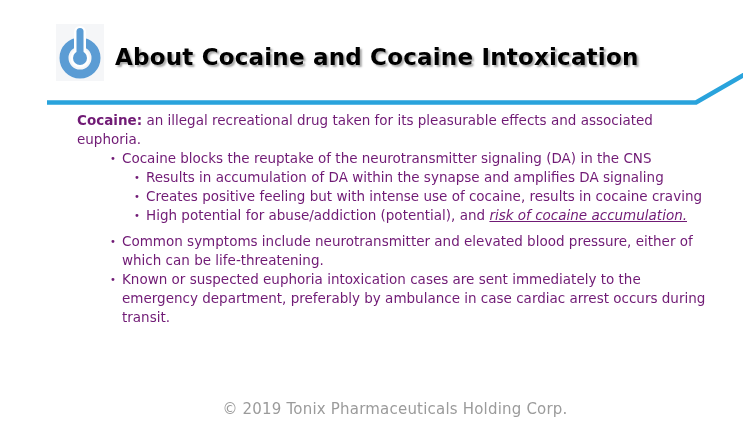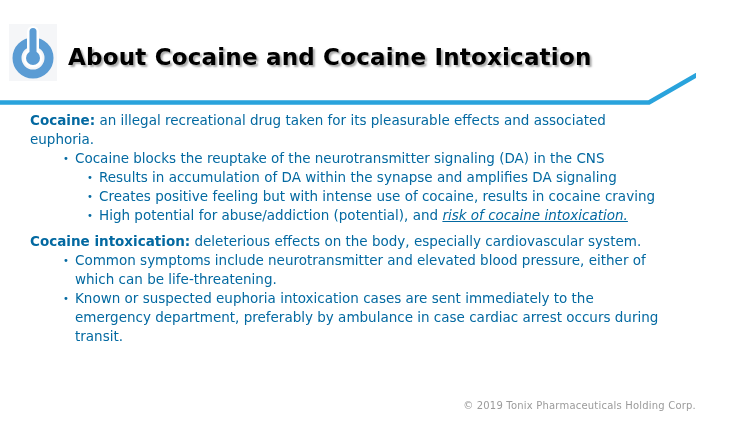--- a/index.html
+++ b/index.html
@@ -8,20 +8,21 @@
     background: #ffffff;
     font-family: "DejaVu Sans", "Liberation Sans", sans-serif;
   }
   .slide {
     position: relative;
     width: 696px;
     height: 422px;
     background: #ffffff;
     overflow: hidden;
     color: #1a1a1a;
+    margin-left: 47px;
   }
 
   
   .logo-box {
     position: absolute;
     left: 9px;
     top: 24px;
     width: 48px;
     height: 57px;
     background: #f5f6f8;
@@ -61,21 +62,21 @@
     color: #7f1d1d;
   }
 
   
   .content {
     position: absolute;
     left: 30px;
     right: 24px;
     font-size: 13.5px;
     line-height: 19px;
-    color: #0369a1;
+    color: #701a75;
   }
   .section-1 { top: 111px; }
   .section-2 { top: 232px; }
 
   .lead b { font-weight: bold; }
 
   .li {
     display: flex;
     align-items: flex-start;
   }
@@ -93,22 +94,22 @@
     font-style: italic;
     text-decoration: underline;
   }
 
   
   .footer {
     position: absolute;
     left: 0;
     right: 0;
     top: 400px;
-    text-align: right;
-    font-size: 10px;
+    text-align: center;
+    font-size: 15px;
     color: #9b9b9b;
     letter-spacing: 0.2px;
   }
 </style>
 </head>
 <body>
 
 <div class="slide">
 
   <svg class="accent-line" width="750" height="422" viewBox="0 0 750 422">
@@ -146,30 +147,26 @@
       <span class="li-text">Results in accumulation of DA within the synapse and amplifies DA signaling</span>
     </div>
     <div class="li indent-2">
       <span class="marker">•</span>
       <span class="li-text">Creates positive feeling but with intense use of cocaine, results in cocaine craving</span>
     </div>
     <div class="li indent-2">
       <span class="marker">•</span>
       <span class="li-text">
         <span>High potential for abuse/addiction (potential), and</span>
-        <span class="em-underline">risk of cocaine intoxication.</span>
+        <span class="em-underline">risk of cocaine accumulation.</span>
       </span>
     </div>
   </div>
 
   <div class="content section-2">
-    <div class="lead">
-      <b>Cocaine intoxication:</b>
-      <span>deleterious effects on the body, especially cardiovascular system.</span>
-    </div>
     <div class="li indent-1">
       <span class="marker">•</span>
       <span class="li-text">Common symptoms include neurotransmitter and elevated blood pressure, either of which can be life-threatening.</span>
     </div>
     <div class="li indent-1">
       <span class="marker">•</span>
       <span class="li-text">Known or suspected euphoria intoxication cases are sent immediately to the emergency department, preferably by ambulance in case cardiac arrest occurs during transit.</span>
     </div>
   </div>
 

